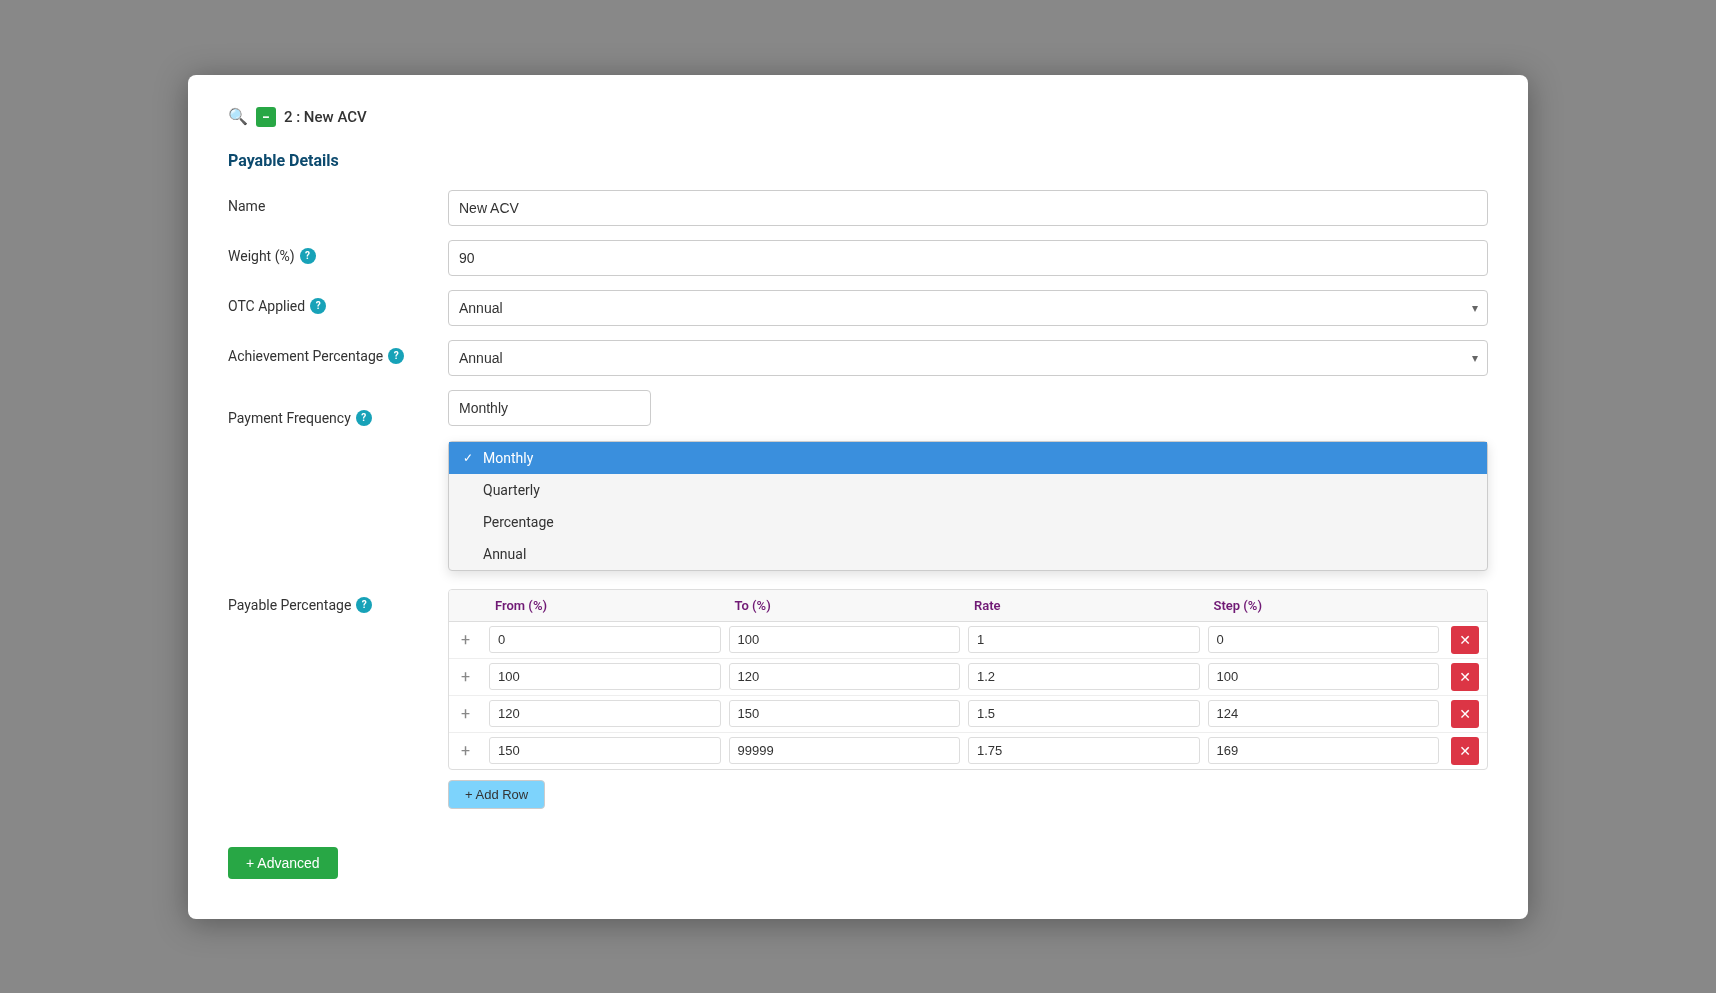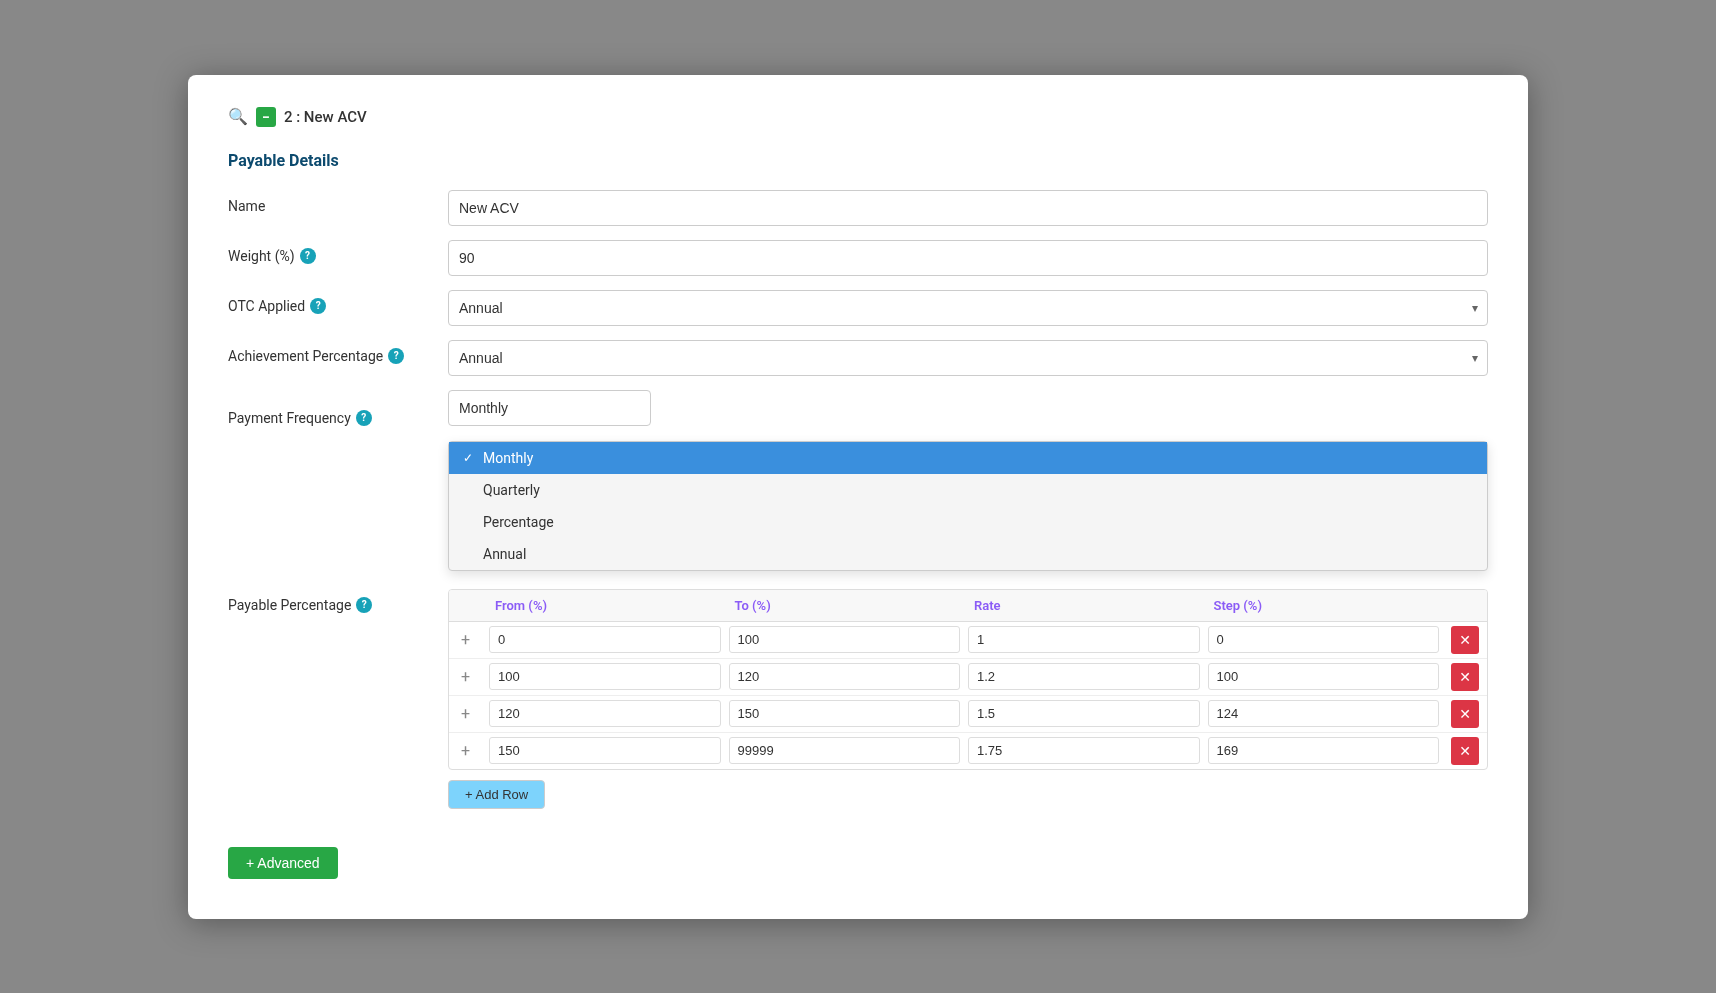--- a/index.html
+++ b/index.html
@@ -164,21 +164,21 @@
     .data-table {
       width: 100%;
       border-collapse: collapse;
     }
     .data-table th {
       background: #f8f8f8;
       border-bottom: 1px solid #ddd;
       padding: 8px 10px;
       font-size: 13px;
       font-weight: 600;
-      color: #8b5cf6;
+      color: #701a75;
       text-align: left;
     }
     .data-table th:first-child {
       width: 36px;
     }
     .data-table td {
       padding: 4px 4px;
       border-bottom: 1px solid #eee;
       vertical-align: middle;
     }

